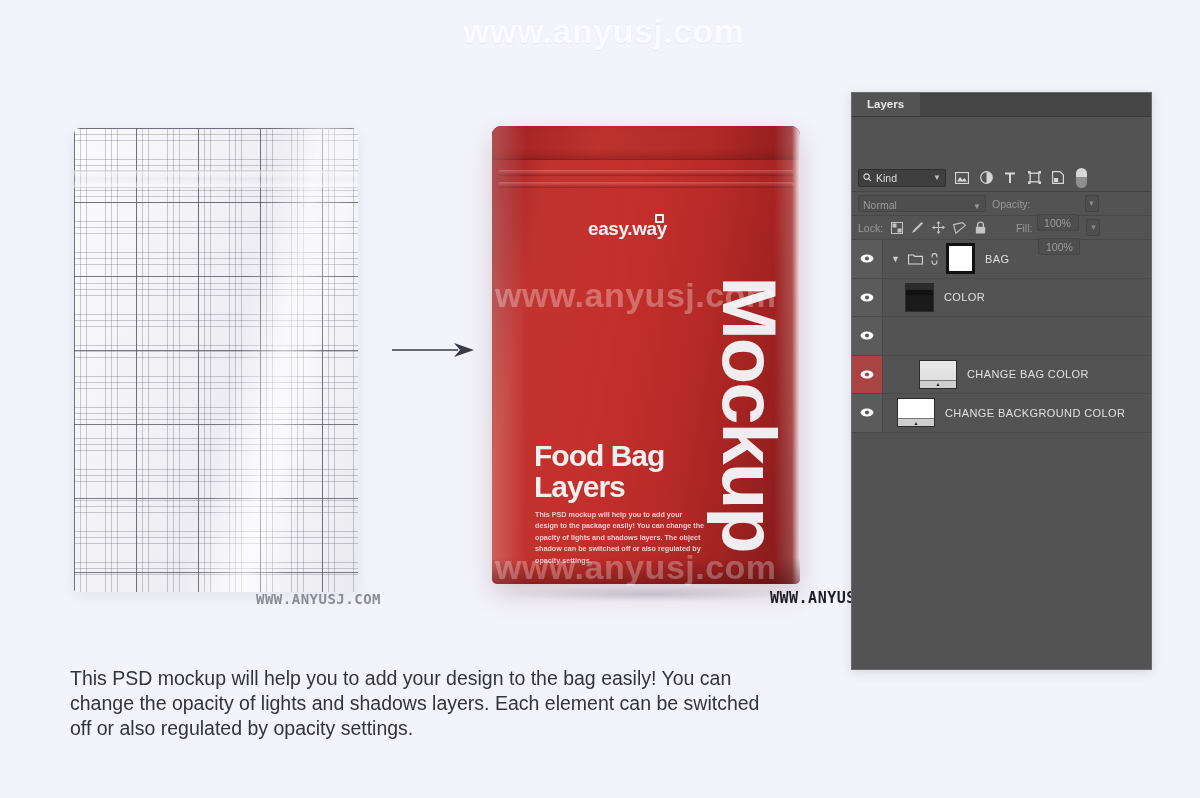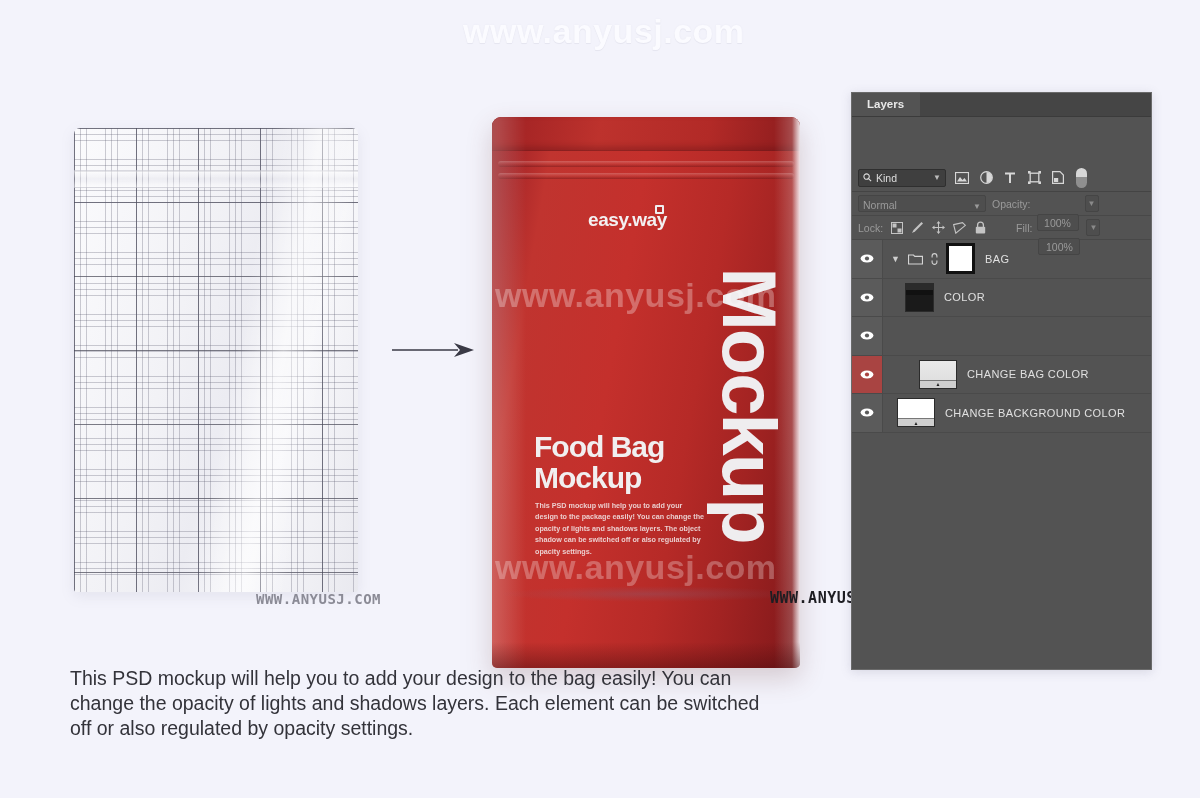--- a/index.html
+++ b/index.html
@@ -75,22 +75,22 @@
     background: linear-gradient(100deg, rgba(255,255,255,0) 55%, rgba(255,255,255,0.55) 68%, rgba(255,255,255,0) 80%);
     pointer-events: none;
   }
 
   
   #arrow { position: absolute; left: 390px; top: 341px; width: 90px; height: 18px; }
 
   
   #bag {
     position: absolute;
-    left: 492px; top: 117px;
-    width: 308px; height: 551px;
+    left: 492px; top: 126px;
+    width: 308px; height: 458px;
     border-radius: 9px 9px 5px 5px;
     background:
       linear-gradient(100deg,
         #8e1d1f 0%, #a32326 6%, #c0342f 16%,
         #c4302c 40%, #b62a27 62%, #a22322 78%,
         #8c1c1d 92%, #741416 100%);
     box-shadow: 0 10px 26px rgba(110,60,60,0.22);
     overflow: hidden;
     padding-left: 30px;
   }
@@ -334,21 +334,21 @@
 
   <div id="bag">
     <div id="bag-topfold"></div>
     <div class="zip-line" id="zip1"></div>
     <div class="zip-line" id="zip2"></div>
 
     <div id="logo">easy.way</div>
     <div id="logo-tm"></div>
 
     <div id="bag-title">Food Bag
-Mockup</div>
+Layers</div>
     <div id="bag-body">This PSD mockup will help you to add your design to the package easily! You can change the opacity of lights and shadows layers. The object shadow can be switched off or also regulated by opacity settings.</div>
 
     <div id="bag-vert-holder">
       <div id="bag-vert-txt">Mockup</div>
     </div>
 
     <div id="bag-gloss-l"></div>
     <div id="bag-gloss-r"></div>
     <div id="bag-edge-r"></div>
     <div id="bag-bottomshade"></div>

